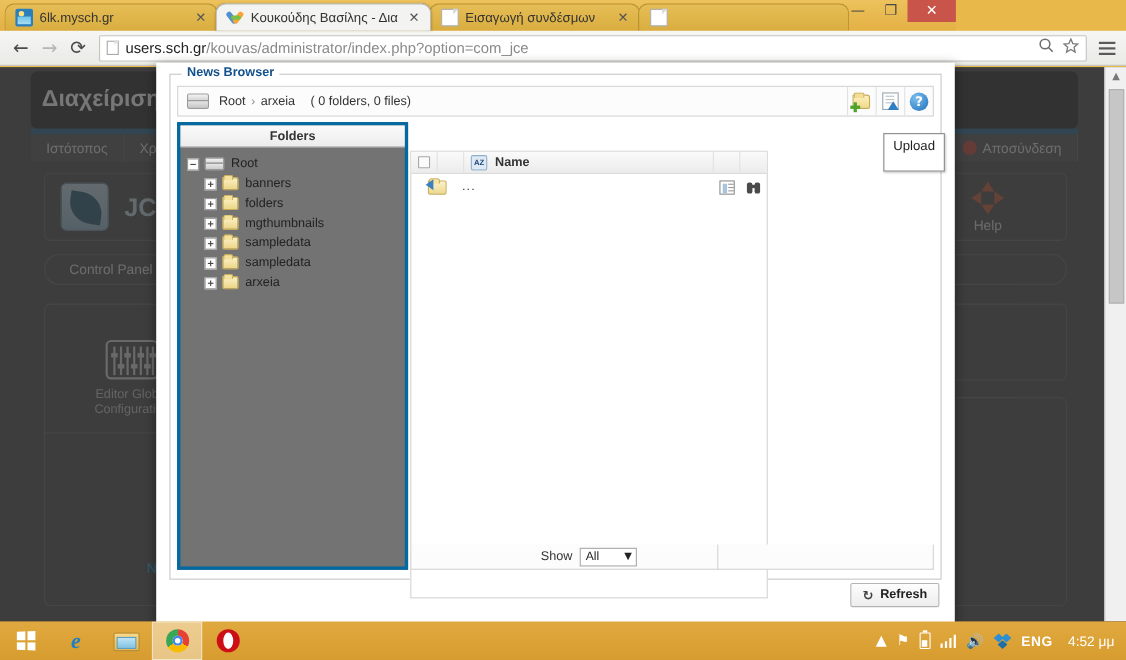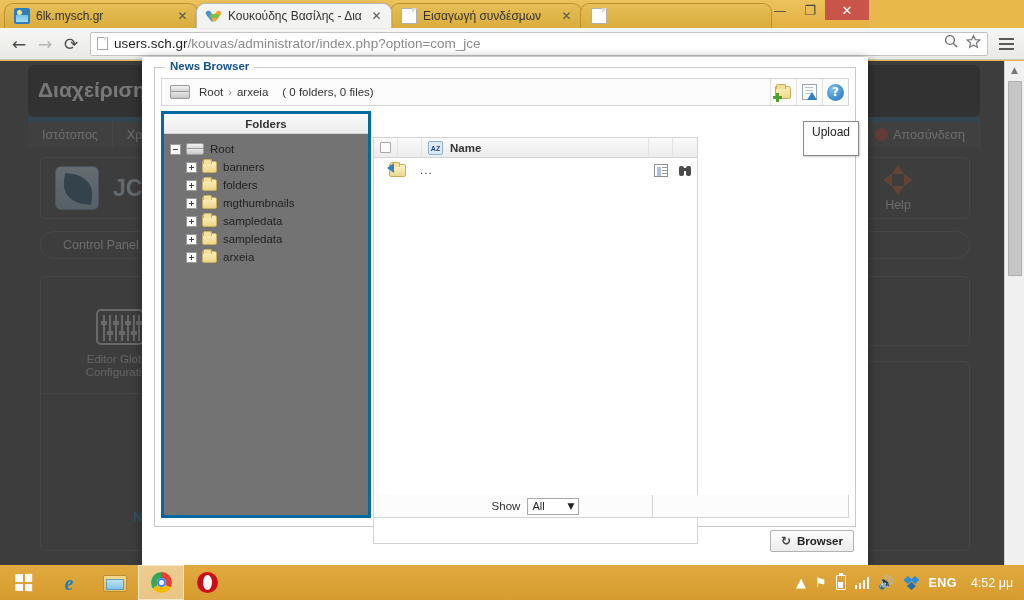--- a/index.html
+++ b/index.html
@@ -629,21 +629,21 @@
               <span class="caret">▼</span>
             </span>
           </div>
           <div class="detbar"></div>
         </div>
       </div>
     </div>
 
     <div class="refresh-btn">
       <span class="ic-refresh">↻</span>
-      <span>Browser</span>
+      <span>Refresh</span>
     </div>
   </div>
 
   <div class="tooltip">Upload</div>
 
   <div class="taskbar">
     <div class="start">
       <span class="winlogo">
           <span></span>
           <span></span>

